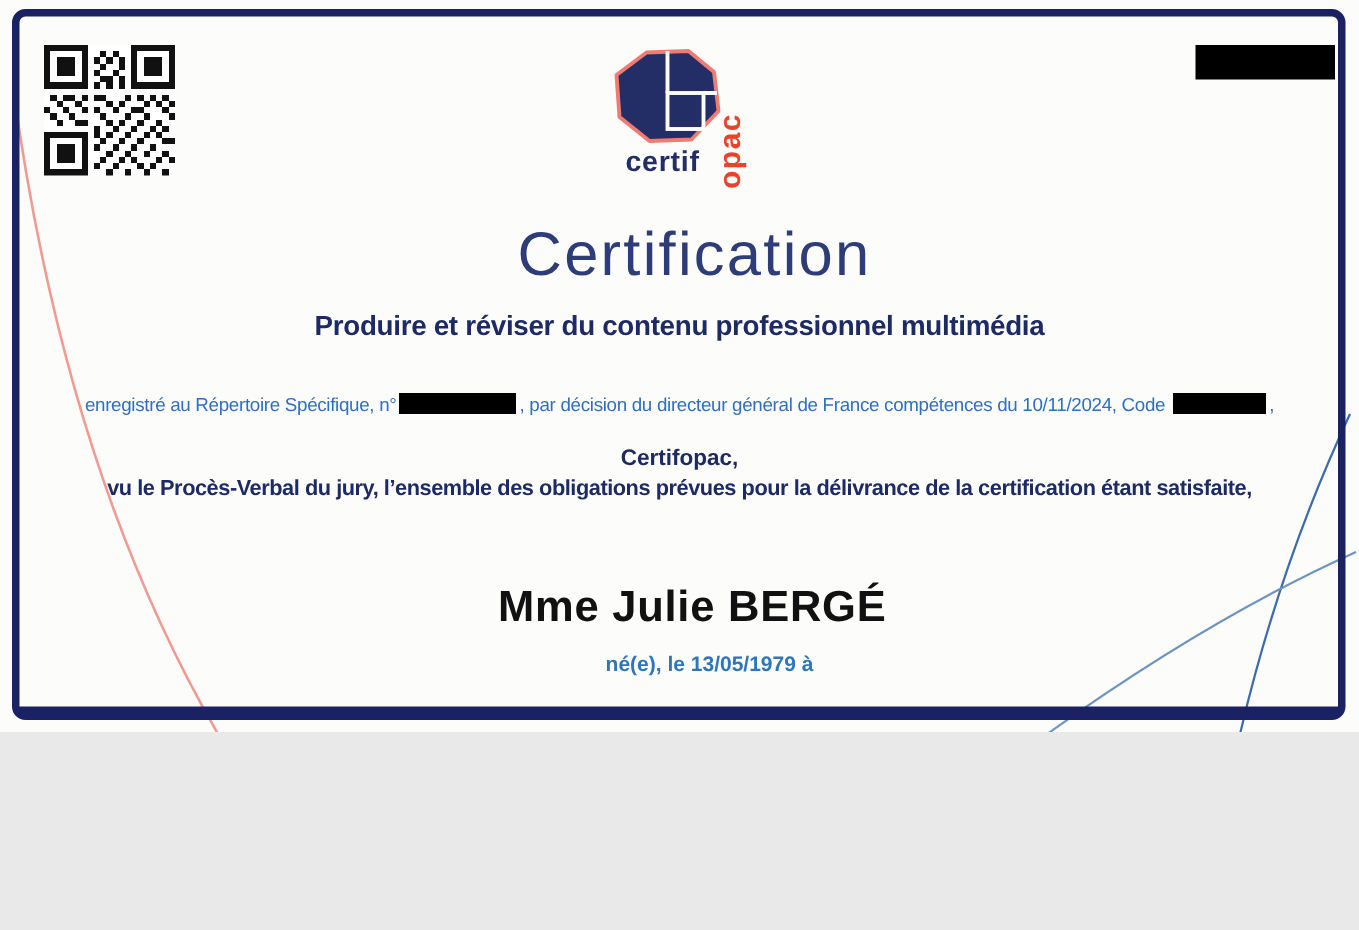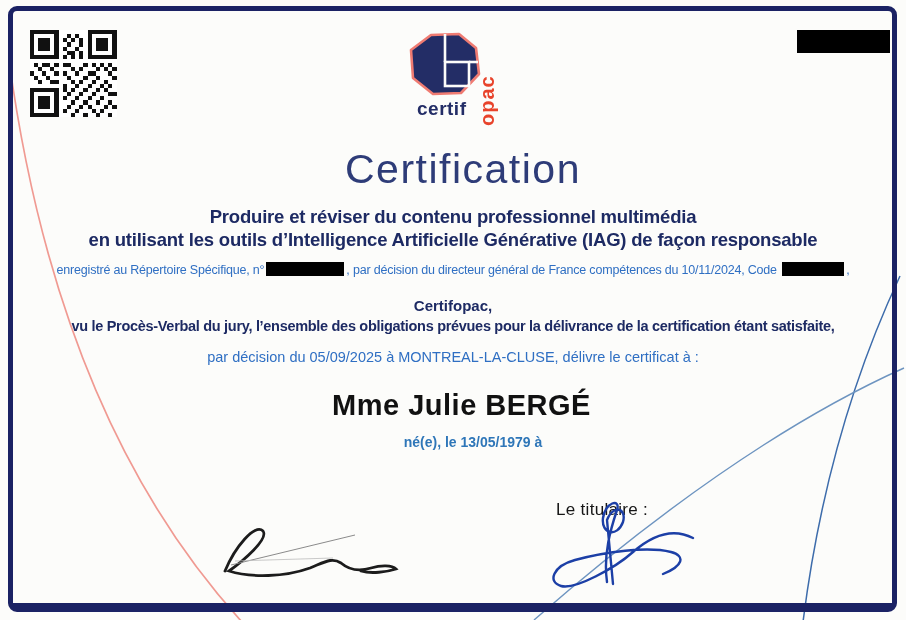--- a/index.html
+++ b/index.html
@@ -1,17 +1,17 @@
 <!DOCTYPE html>
 <html><head>
 <meta charset="utf-8">
 <style>
   html,body{margin:0;padding:0;background:#e9e9e9;}
   .page{
-    position:relative;width:906px;height:620px;background:#fcfcfa;
+    position:relative;width:906px;height:488px;background:#fcfcfa;
     overflow:hidden;font-family:"Liberation Sans",sans-serif;color:#1d2a63;
   }
   .frame{
     position:absolute;left:8px;top:6px;right:9px;bottom:8px;
     border:5px solid #1b2264;border-bottom-width:9px;border-radius:9px;
     pointer-events:none;
   }
   .decor{position:absolute;left:0;top:0;}
   .qr{position:absolute;left:28px;top:30px;}
   
@@ -104,29 +104,27 @@
     </svg>
     <span class="logo-cert">certif</span>
     <span class="logo-opac">opac</span>
   </div>
 
   <div class="redact-tr"></div>
 
   <div class="cline title">Certification</div>
 
   <div class="cline subtitle" style="top:205px">Produire et réviser du contenu professionnel multimédia</div>
-  <div class="cline subtitle" style="top:228px">en utilisant les outils d’Intelligence Artificielle Générative (IAG) de façon responsable</div>
 
   <div class="cline reg">
     <span>enregistré au Répertoire Spécifique, n°</span><span class="redact-inline redact-num"></span><span>, par décision du directeur général de France compétences du 10/11/2024, Code</span> <span class="redact-inline redact-code"></span><span>,</span>
   </div>
 
   <div class="cline issuer">Certifopac,</div>
   <div class="cline jury">vu le Procès-Verbal du jury, l’ensemble des obligations prévues pour la délivrance de la certification étant satisfaite,</div>
-  <div class="cline decision">par décision du 05/09/2025 à MONTREAL-LA-CLUSE, délivre le certificat à :</div>
   <div class="cline name">Mme Julie BERGÉ</div>
   <div class="cline birth">né(e), le 13/05/1979 à</div>
 
 
   <svg class="sigsvg" style="left:195px;top:505px" width="215" height="85" viewBox="0 0 215 85">
     <path d="M 30 66 C 40 42, 60 18, 68 26 C 74 34, 48 56, 34 66
              C 56 73, 90 72, 115 63 C 130 57, 137 52, 146 58
              C 153 64, 163 67, 176 63 C 186 60, 197 60, 201 64
              C 192 67, 176 69, 166 66" fill="none" stroke="#1c1c1c" stroke-width="2.8" stroke-linecap="round"></path>
     <path d="M 36 60 L 160 30" fill="none" stroke="#8a8a8a" stroke-width="1"></path>

